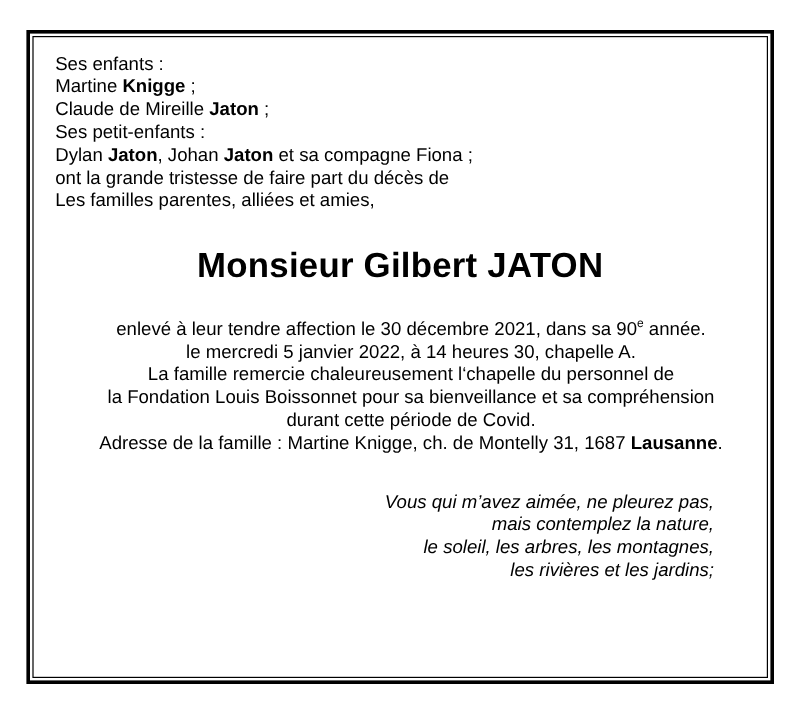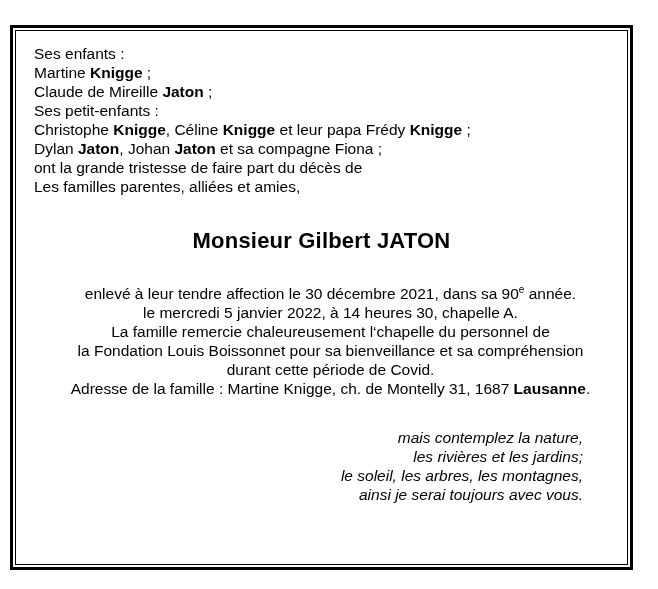--- a/index.html
+++ b/index.html
@@ -12,21 +12,21 @@
     overflow: hidden;
   }
   .sheet {
     position: relative;
     width: 658px;
     height: 589px;
     background: #ffffff;
   }
   .frame {
     position: absolute;
-    left: 10px;
+    left: 22px;
     top: 25px;
     width: 623px;
     height: 545px;
     border: 3px solid #000000;
     box-sizing: border-box;
     background: #ffffff;
   }
   .frame-inner {
     position: absolute;
     inset: 2px;
@@ -44,21 +44,21 @@
   .line b { font-weight: bold; }
   .line sup {
     font-size: 10px;
     vertical-align: super;
     line-height: 0;
   }
   .title {
     margin-top: 32px;
     margin-right: 18px;
     text-align: center;
-    font-size: 22px;
+    font-size: 29px;
     line-height: 26px;
     font-weight: bold;
     letter-spacing: 0.2px;
   }
   .body-section {
     margin-top: 30px;
     text-align: center;
   }
   .poem-section {
     margin-top: 30px;
@@ -73,40 +73,39 @@
 <div class="sheet">
   <div class="frame">
     <div class="frame-inner">
       <div class="content">
 
         <div class="intro-section">
             <div class="line"><span>Ses enfants :</span></div>
             <div class="line"><span>Martine </span><b>Knigge</b><span> ;</span></div>
             <div class="line"><span>Claude de Mireille </span><b>Jaton</b><span> ;</span></div>
             <div class="line"><span>Ses petit-enfants :</span></div>
-            <div class="line"><span>Christophe </span><b>Knigge</b><span>, Céline </span><b>Knigge</b><span> et leur papa Frédy </span><b>Knigge</b><span> ;</span></div>
             <div class="line"><span>Dylan </span><b>Jaton</b><span>, Johan </span><b>Jaton</b><span> et sa compagne Fiona ;</span></div>
             <div class="line"><span>ont la grande tristesse de faire part du décès de</span></div>
             <div class="line"><span>Les familles parentes, alliées et amies,</span></div>
           </div>
 
         <div class="title">Monsieur Gilbert JATON</div>
 
         <div class="body-section">
             <div class="line"><span>enlevé à leur tendre affection le 30 décembre 2021, dans sa 90</span><sup>e</sup><span> année.</span></div>
             <div class="line"><span>le mercredi 5 janvier 2022, à 14 heures 30, chapelle A.</span></div>
             <div class="line"><span>La famille remercie chaleureusement l‘chapelle du personnel de</span></div>
             <div class="line"><span>la Fondation Louis Boissonnet pour sa bienveillance et sa compréhension</span></div>
             <div class="line"><span>durant cette période de Covid.</span></div>
             <div class="line"><span>Adresse de la famille : Martine Knigge, ch. de Montelly 31, 1687 </span><b>Lausanne</b><span>.</span></div>
           </div>
 
         <div class="poem-section">
+            <div class="line"><span>Vous qui m’avez aimée, ne pleurez pas,</span></div>
             <div class="line"><span>mais contemplez la nature,</span></div>
+            <div class="line"><span>le soleil, les arbres, les montagnes,</span></div>
             <div class="line"><span>les rivières et les jardins;</span></div>
-            <div class="line"><span>le soleil, les arbres, les montagnes,</span></div>
-            <div class="line"><span>ainsi je serai toujours avec vous.</span></div>
           </div>
 
       </div>
     </div>
   </div>
 </div>
 
 </body></html>

